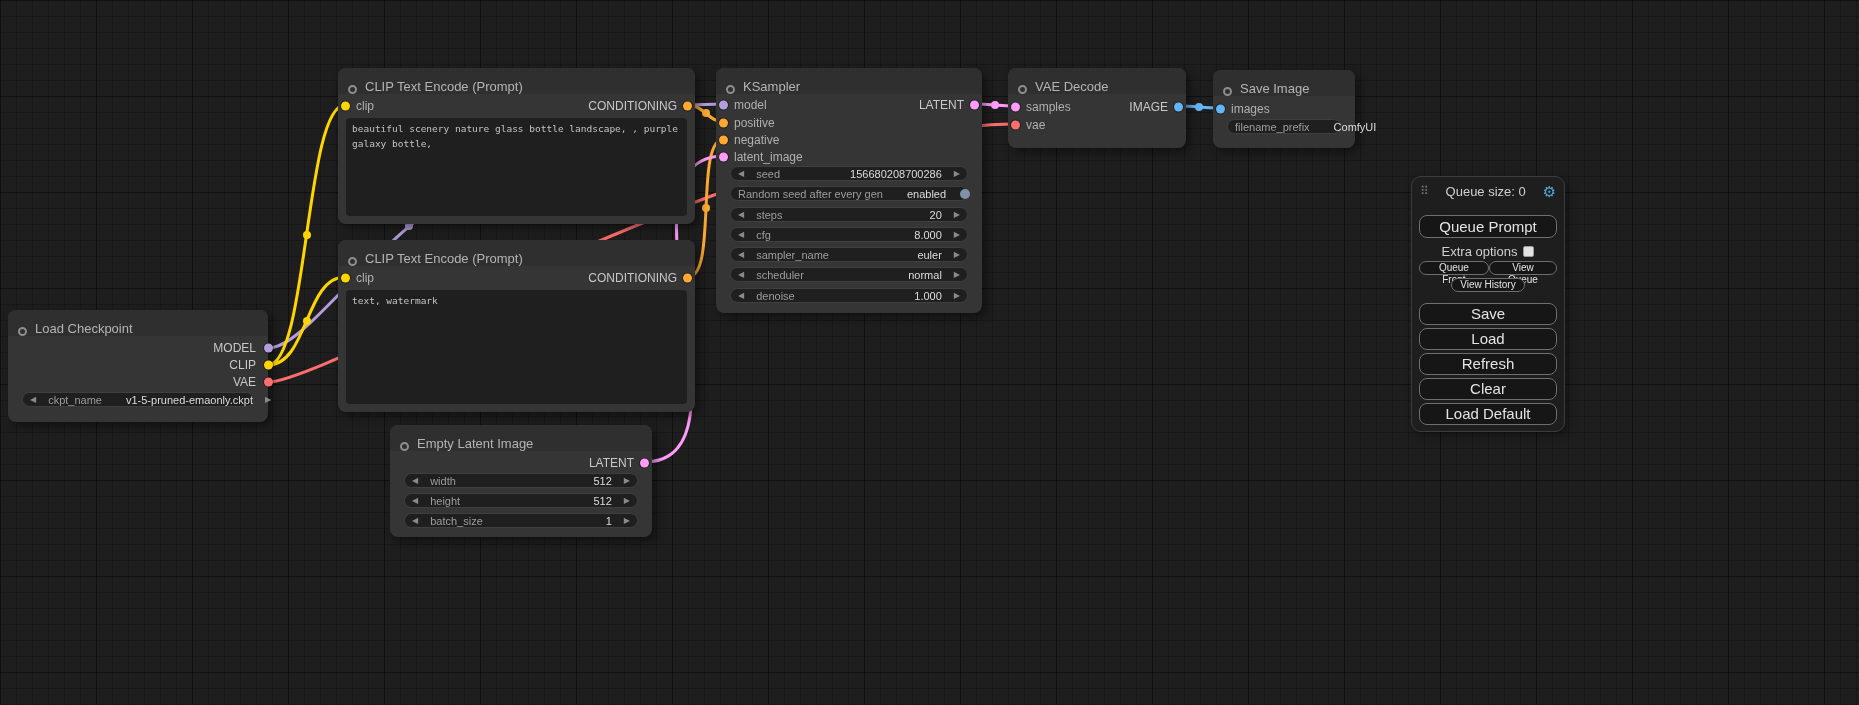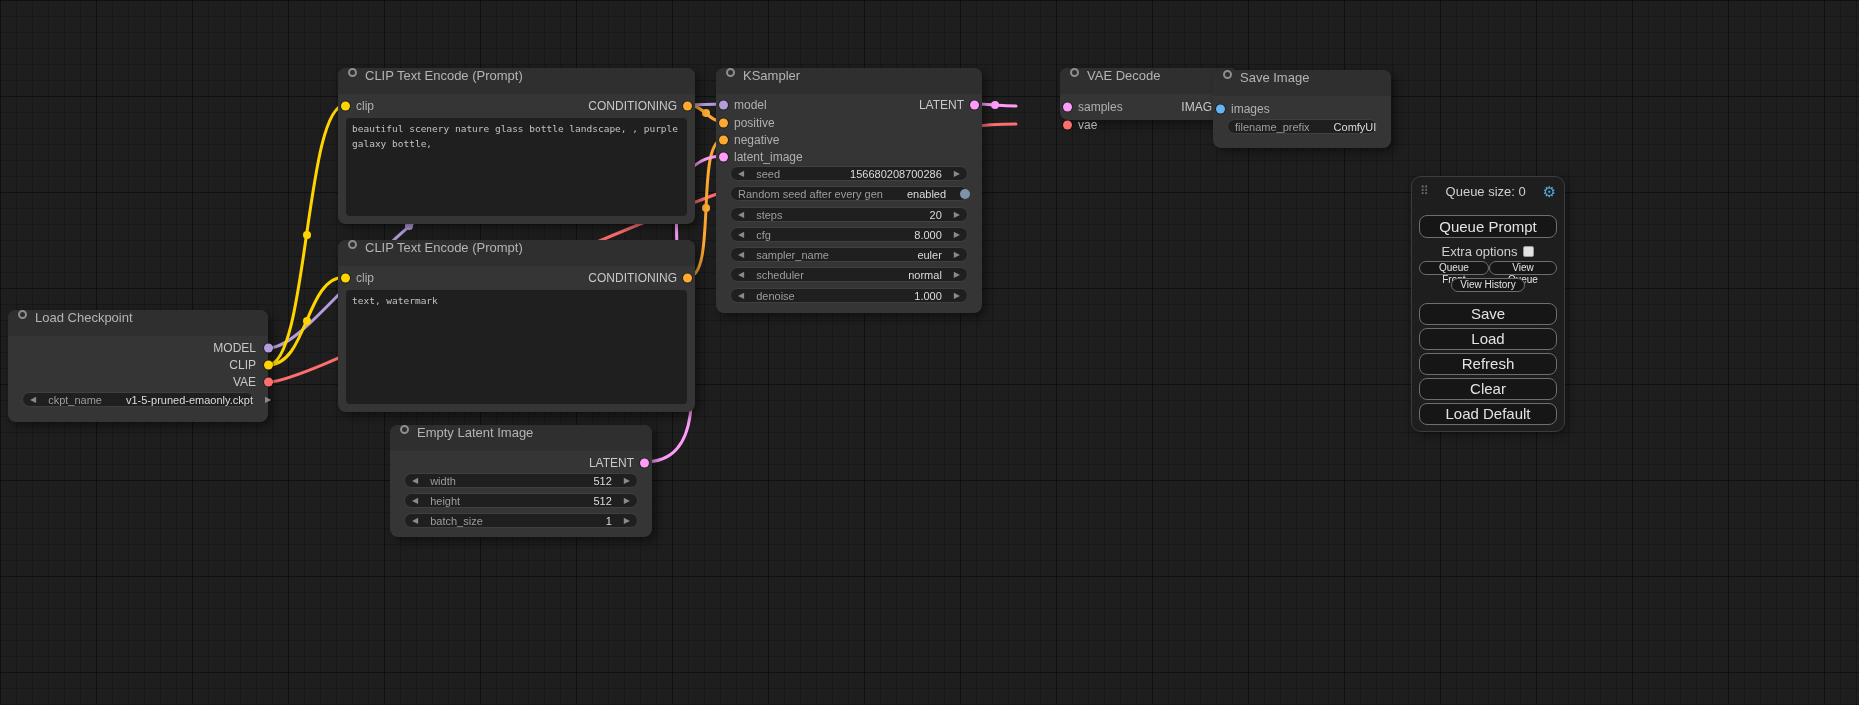--- a/index.html
+++ b/index.html
@@ -7,21 +7,21 @@
   .canvas{position:absolute;inset:0;background-color:#1e1e1e;
     background-image:
       linear-gradient(rgba(0,0,0,0.20) 1px, transparent 1px),
       linear-gradient(90deg, rgba(0,0,0,0.20) 1px, transparent 1px),
       linear-gradient(rgba(0,0,0,0.35) 1px, transparent 1px),
       linear-gradient(90deg, rgba(0,0,0,0.35) 1px, transparent 1px);
     background-size:16px 16px,16px 16px,96px 96px,96px 96px;}
   .wires{position:absolute;left:0;top:0;z-index:1}
   .wire{fill:none;stroke-width:3;stroke-linecap:round}
   .node{position:absolute;background:#353535;border-radius:8px;box-shadow:4px 4px 10px rgba(0,0,0,0.45);z-index:2}
-  .ntitle{height:26px;background:#2f2f2f;border-radius:8px 8px 0 0;display:flex;align-items:flex-start;padding:0 10px;gap:8px}
+  .ntitle{height:26px;background:#2f2f2f;border-radius:8px 8px 0 0;display:flex;align-items:flex-end;padding:0 10px;gap:8px}
   .ndot{width:9px;height:9px;border-radius:50%;border:2px solid #8e8e8e;flex:none}
   .ntext{font-size:13px;color:#b4b4b4;white-space:nowrap}
   .slot{position:absolute;left:0;right:0;height:17px}
   .slot .dot{position:absolute;top:50%;width:9px;height:9px;border-radius:50%;transform:translateY(-50%);box-shadow:0 0 0 1px rgba(0,0,0,0.35)}
   .slot.in .dot{left:3px}
   .slot.out .dot{right:3px}
   .slot.out.edge .dot{right:-5px}
   .slot .lbl{position:absolute;top:50%;transform:translateY(-50%);font-size:12px;white-space:nowrap}
   .slot.in .lbl{left:18px;color:#b0b0b0}
   .slot.out .lbl{right:18px;color:#c8c8c8}
@@ -234,40 +234,40 @@
     </div>
     <div class="widget" style="top:220px">
       <span class="arr">◀</span>
       <span class="wname">denoise</span>
       <span class="sp"></span>
       <span class="wval">1.000</span>
       <span class="arr">▶</span>
     </div>
   </div>
 
-  <div class="node" style="left:1060px;top:68px;width:178px;height:52px">
+  <div class="node" style="left:1008px;top:68px;width:178px;height:80px">
     <div class="ntitle">
       <span class="ndot"></span>
       <span class="ntext">VAE Decode</span>
     </div>
     <div class="slot in" style="top:30px">
       <span class="dot c-latent"></span>
       <span class="lbl">samples</span>
     </div>
     <div class="slot out" style="top:30px">
       <span class="lbl">IMAGE</span>
       <span class="dot c-image"></span>
     </div>
     <div class="slot in" style="top:48px">
       <span class="dot c-vae"></span>
       <span class="lbl">vae</span>
     </div>
   </div>
 
-  <div class="node" style="left:1213px;top:70px;width:178px;height:78px">
+  <div class="node" style="left:1213px;top:70px;width:142px;height:78px">
     <div class="ntitle">
       <span class="ndot"></span>
       <span class="ntext">Save Image</span>
     </div>
     <div class="slot in" style="top:30px">
       <span class="dot c-image"></span>
       <span class="lbl">images</span>
     </div>
     <div class="widget" style="top:49px">
       <span class="wname">filename_prefix</span>

